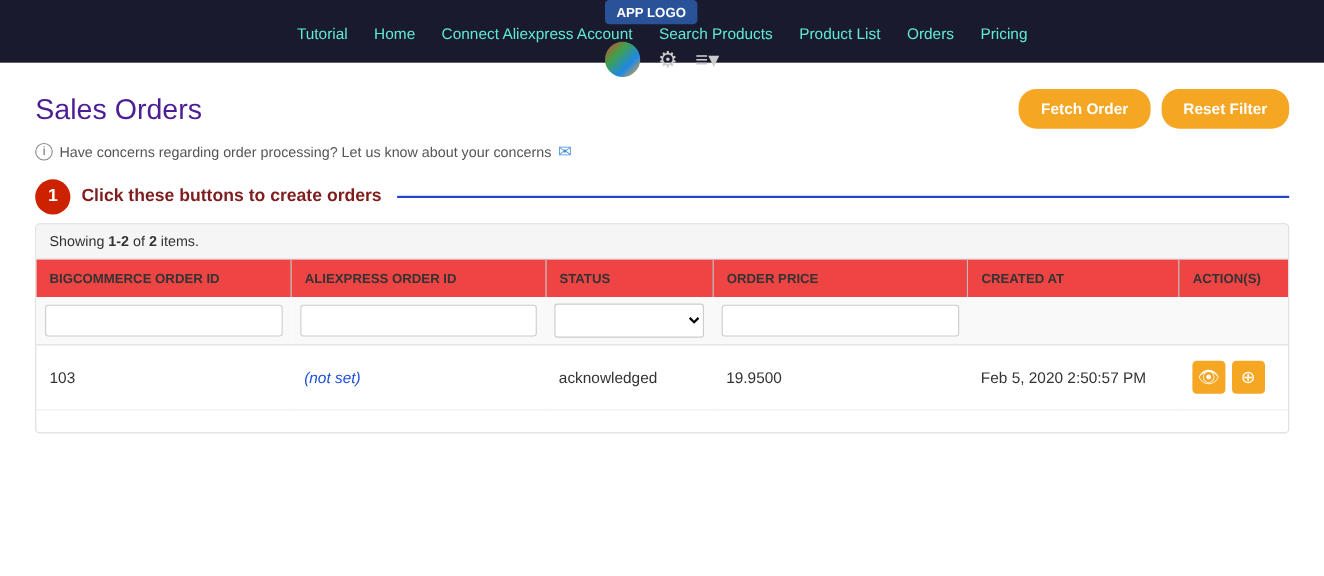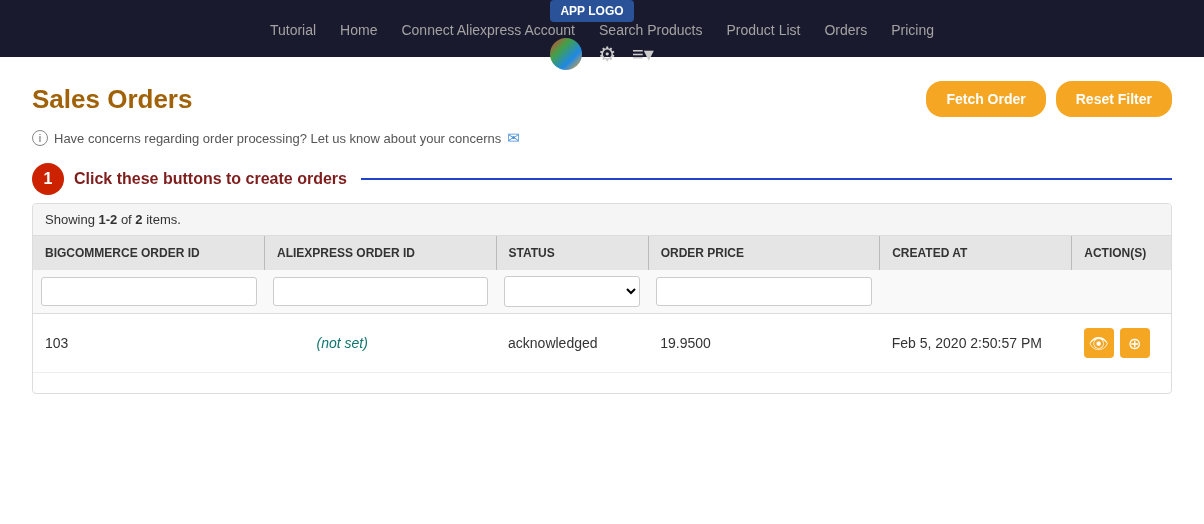--- a/index.html
+++ b/index.html
@@ -24,21 +24,21 @@
       margin-right: 20px;
       white-space: nowrap;
     }
     .nav-links {
       display: flex;
       gap: 24px;
       flex: 1;
       justify-content: center;
     }
     .nav-link {
-      color: #a3a3a3;
+      color: #5eead4;
       text-decoration: none;
       font-size: 14px;
       cursor: pointer;
       white-space: nowrap;
     }
     .nav-icons {
       display: flex;
       align-items: center;
       gap: 16px;
     }
@@ -68,22 +68,22 @@
 
     
     .page-header {
       display: flex;
       align-items: center;
       justify-content: space-between;
       margin-bottom: 12px;
     }
     .page-title {
       font-size: 26px;
-      font-weight: bold;
-      color: #a16207;
+      font-weight: normal;
+      color: #4c1d95;
     }
     .header-buttons {
       display: flex;
       gap: 10px;
     }
     .btn-orange {
       background: #f5a623;
       color: #fff;
       border: none;
       padding: 10px 20px;
@@ -168,21 +168,21 @@
       border-bottom: 1px solid #ddd;
     }
     .showing-row strong { font-weight: bold; }
 
     
     table {
       width: 100%;
       border-collapse: collapse;
     }
     thead tr {
-      background: #e5e5e5;
+      background: #ef4444;
     }
     thead th {
       padding: 10px 12px;
       text-align: left;
       font-size: 12px;
       font-weight: bold;
       color: #333;
       text-transform: uppercase;
       border-right: 1px solid #bbb;
     }
@@ -207,23 +207,22 @@
     tbody tr {
       border-bottom: 1px solid #eee;
     }
     tbody tr:last-child { border-bottom: none; }
     tbody td {
       padding: 14px 12px;
       font-size: 14px;
       vertical-align: middle;
     }
     .not-set {
-      color: #0f766e;
+      color: #1d4ed8;
       font-style: italic;
-      margin-left: 40px;
     }
     .action-buttons {
       display: flex;
       gap: 6px;
     }
     .action-btn {
       width: 30px;
       height: 30px;
       background: #f5a623;
       border: none;

